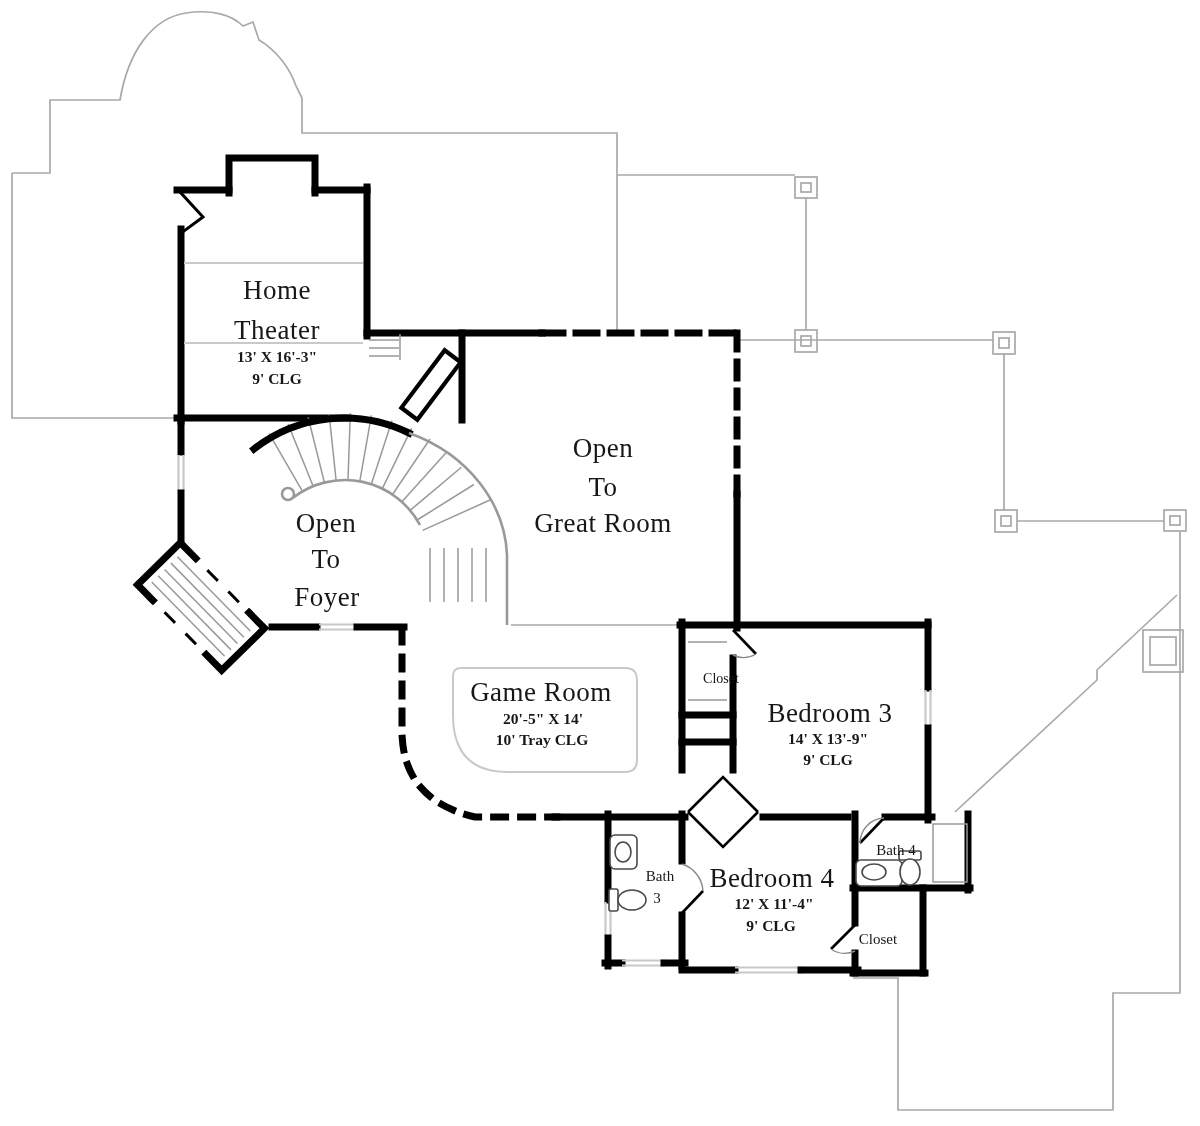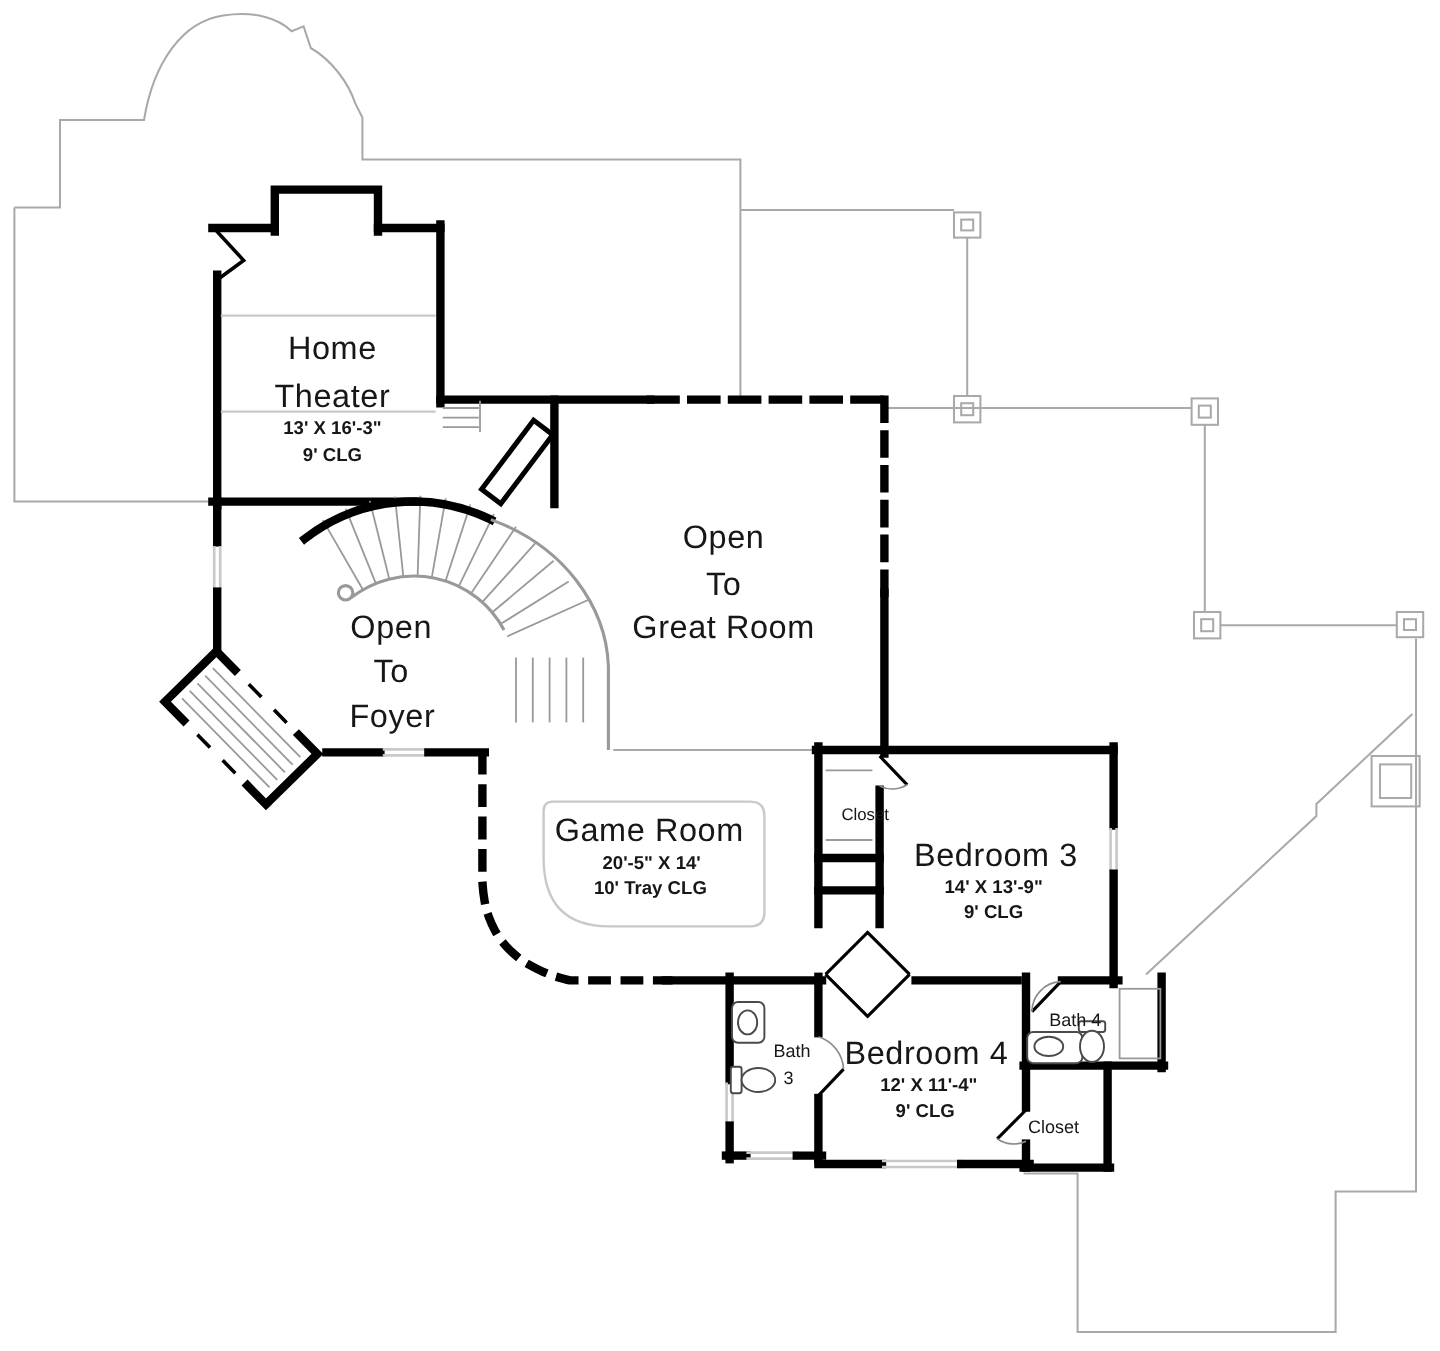--- a/index.html
+++ b/index.html
@@ -5,21 +5,21 @@
   :root{
     --color-wall:#000000;
     --color-outline:#a9a9a9;
     --color-interior:#c9c9c9;
     --color-stair:#999999;
     --color-text:#171717;
     --color-bg:#ffffff;
   }
   html,body{margin:0;padding:0;background:var(--color-bg);}
   #plan-wrap{position:relative;width:1200px;height:1126px;background:var(--color-bg);
-    font-family:Liberation Sans, sans-serif;}
+    font-family:Liberation Serif, serif;}
   svg{position:absolute;left:0;top:0;}
   .wall{stroke:var(--color-wall);stroke-width:7;fill:none;stroke-linecap:square;}
   .wallthin{stroke:var(--color-wall);stroke-width:3;fill:none;stroke-linecap:square;}
   .doorline{stroke:var(--color-wall);stroke-width:2.6;fill:none;}
   .doorarc{stroke:#8a8a8a;stroke-width:1.4;fill:none;}
   .dash-a{stroke-dasharray:21 13;}
   .dash-b{stroke-dasharray:16 13;}
   .dash-c{stroke-dasharray:12 15;}
   .outline{stroke:var(--color-outline);stroke-width:1.7;fill:none;}
   .gline{stroke:var(--color-interior);stroke-width:2;fill:none;}

